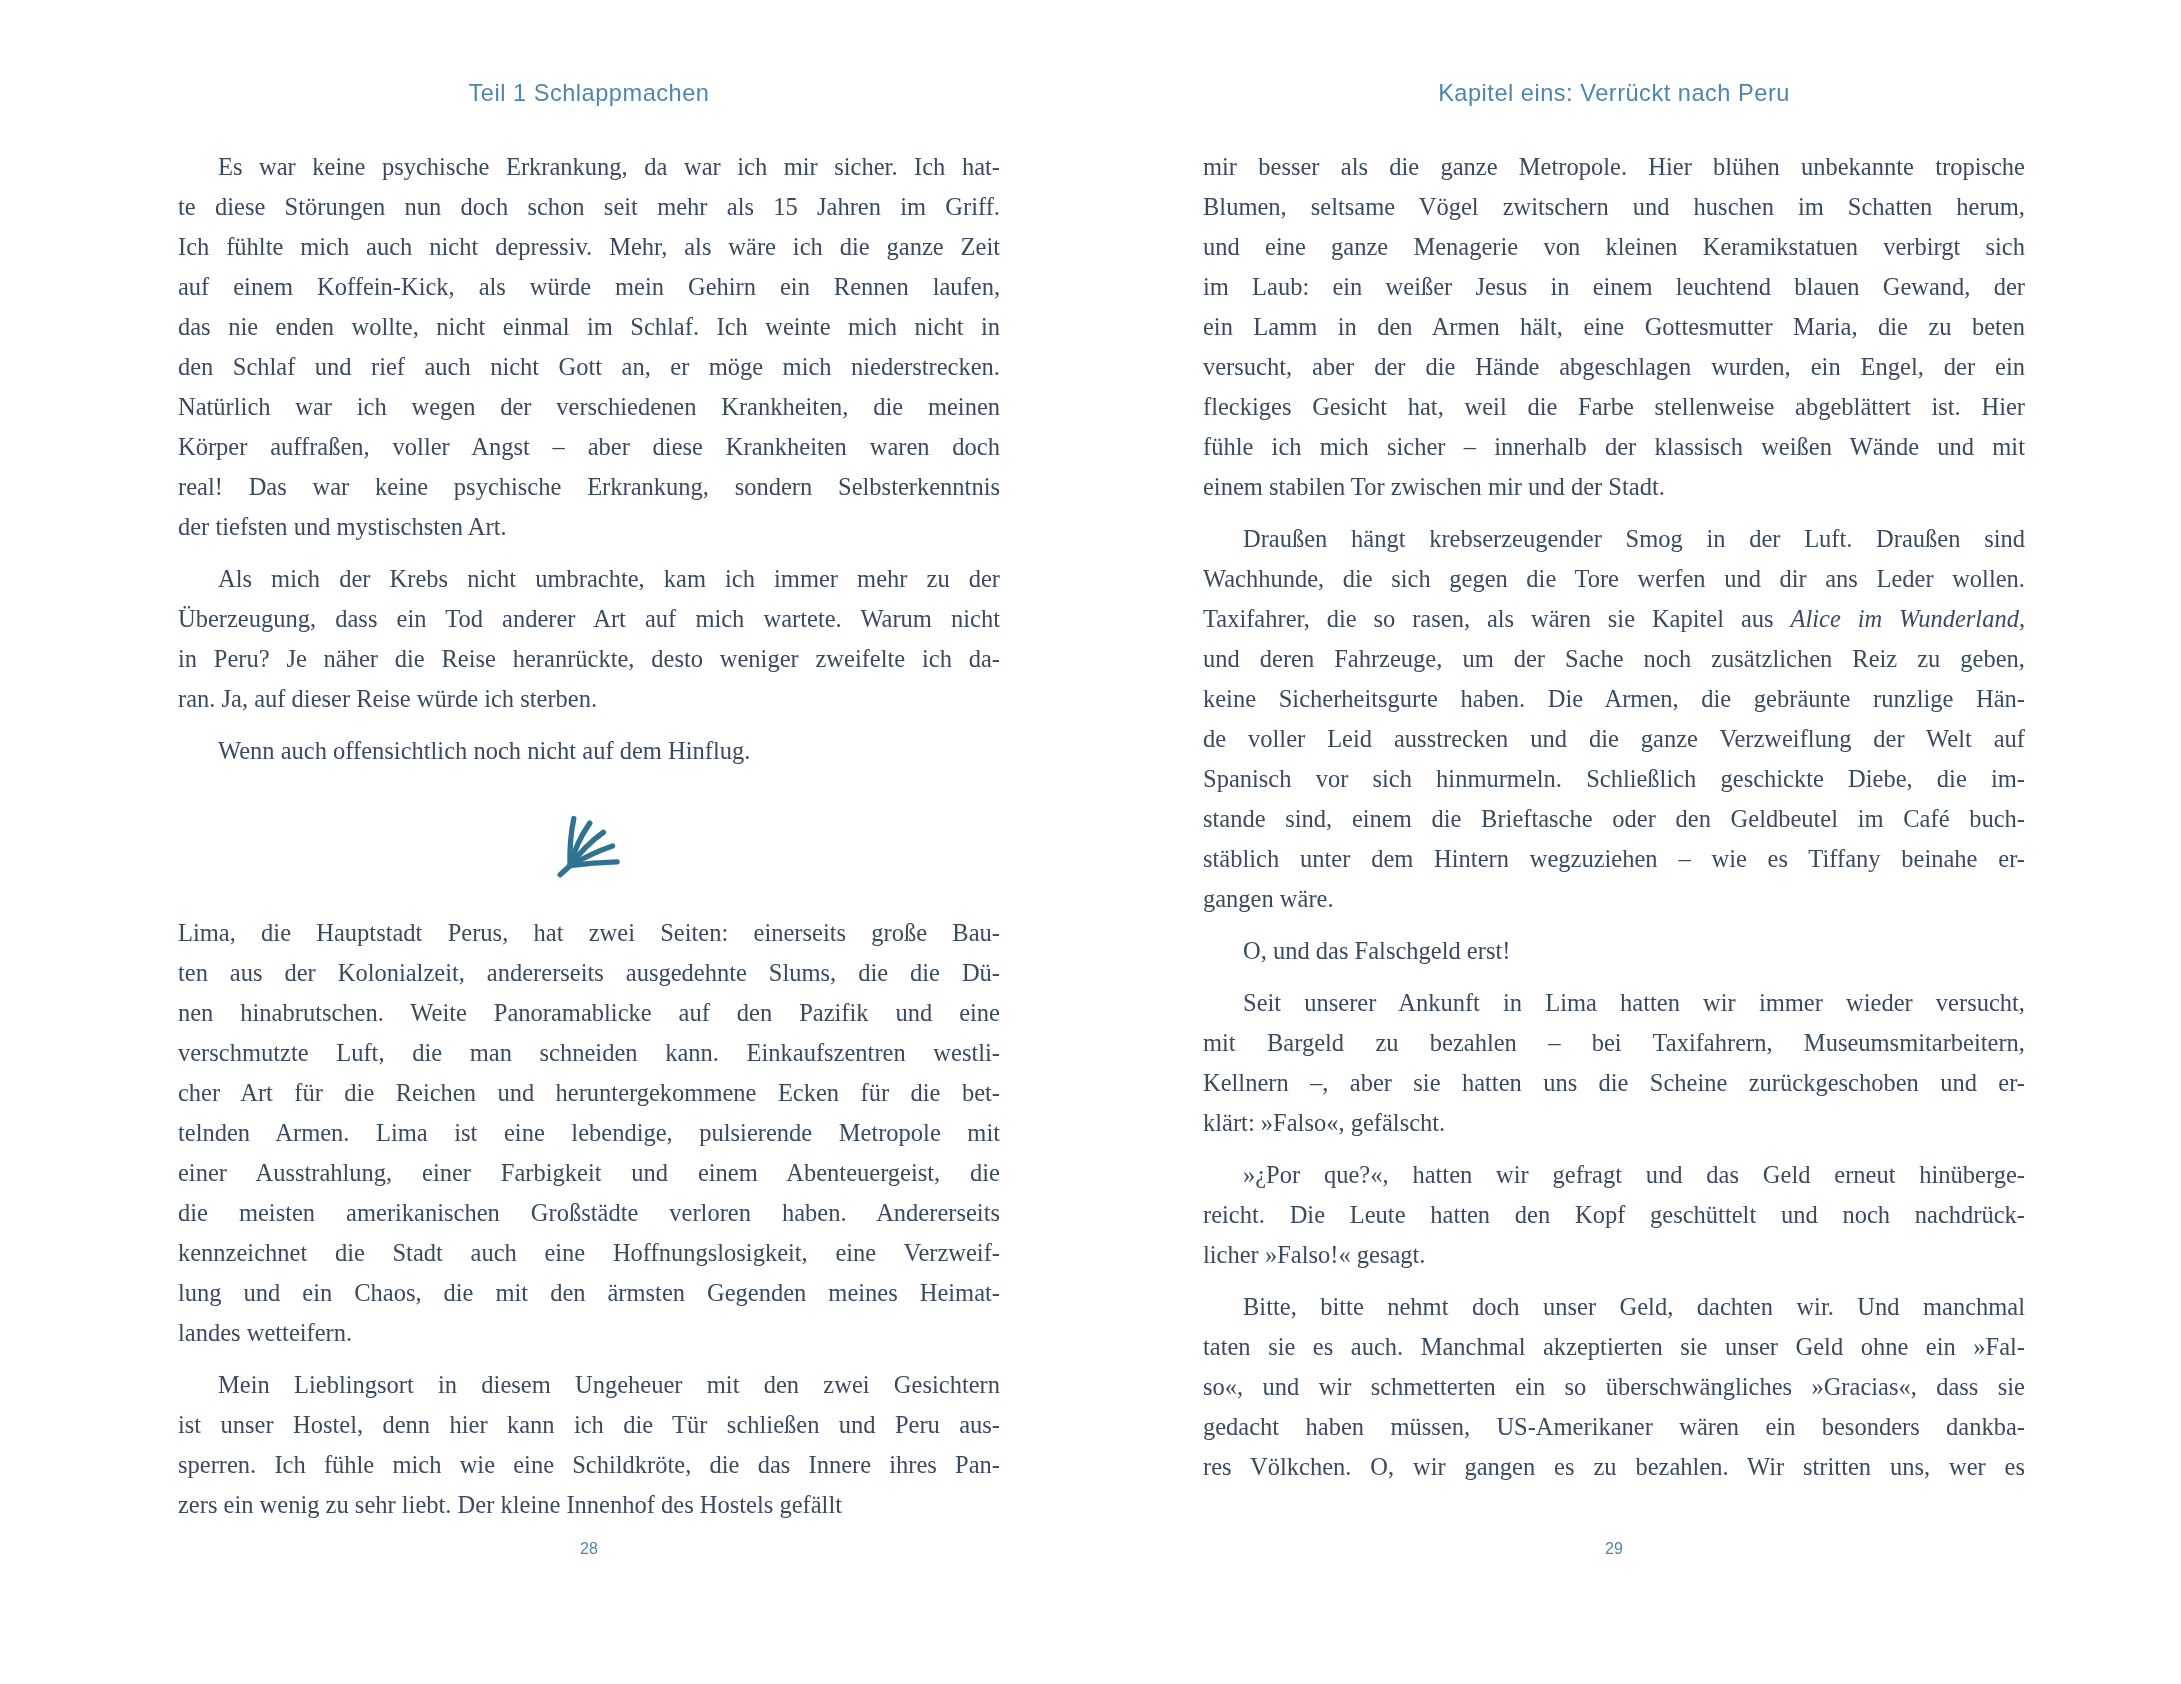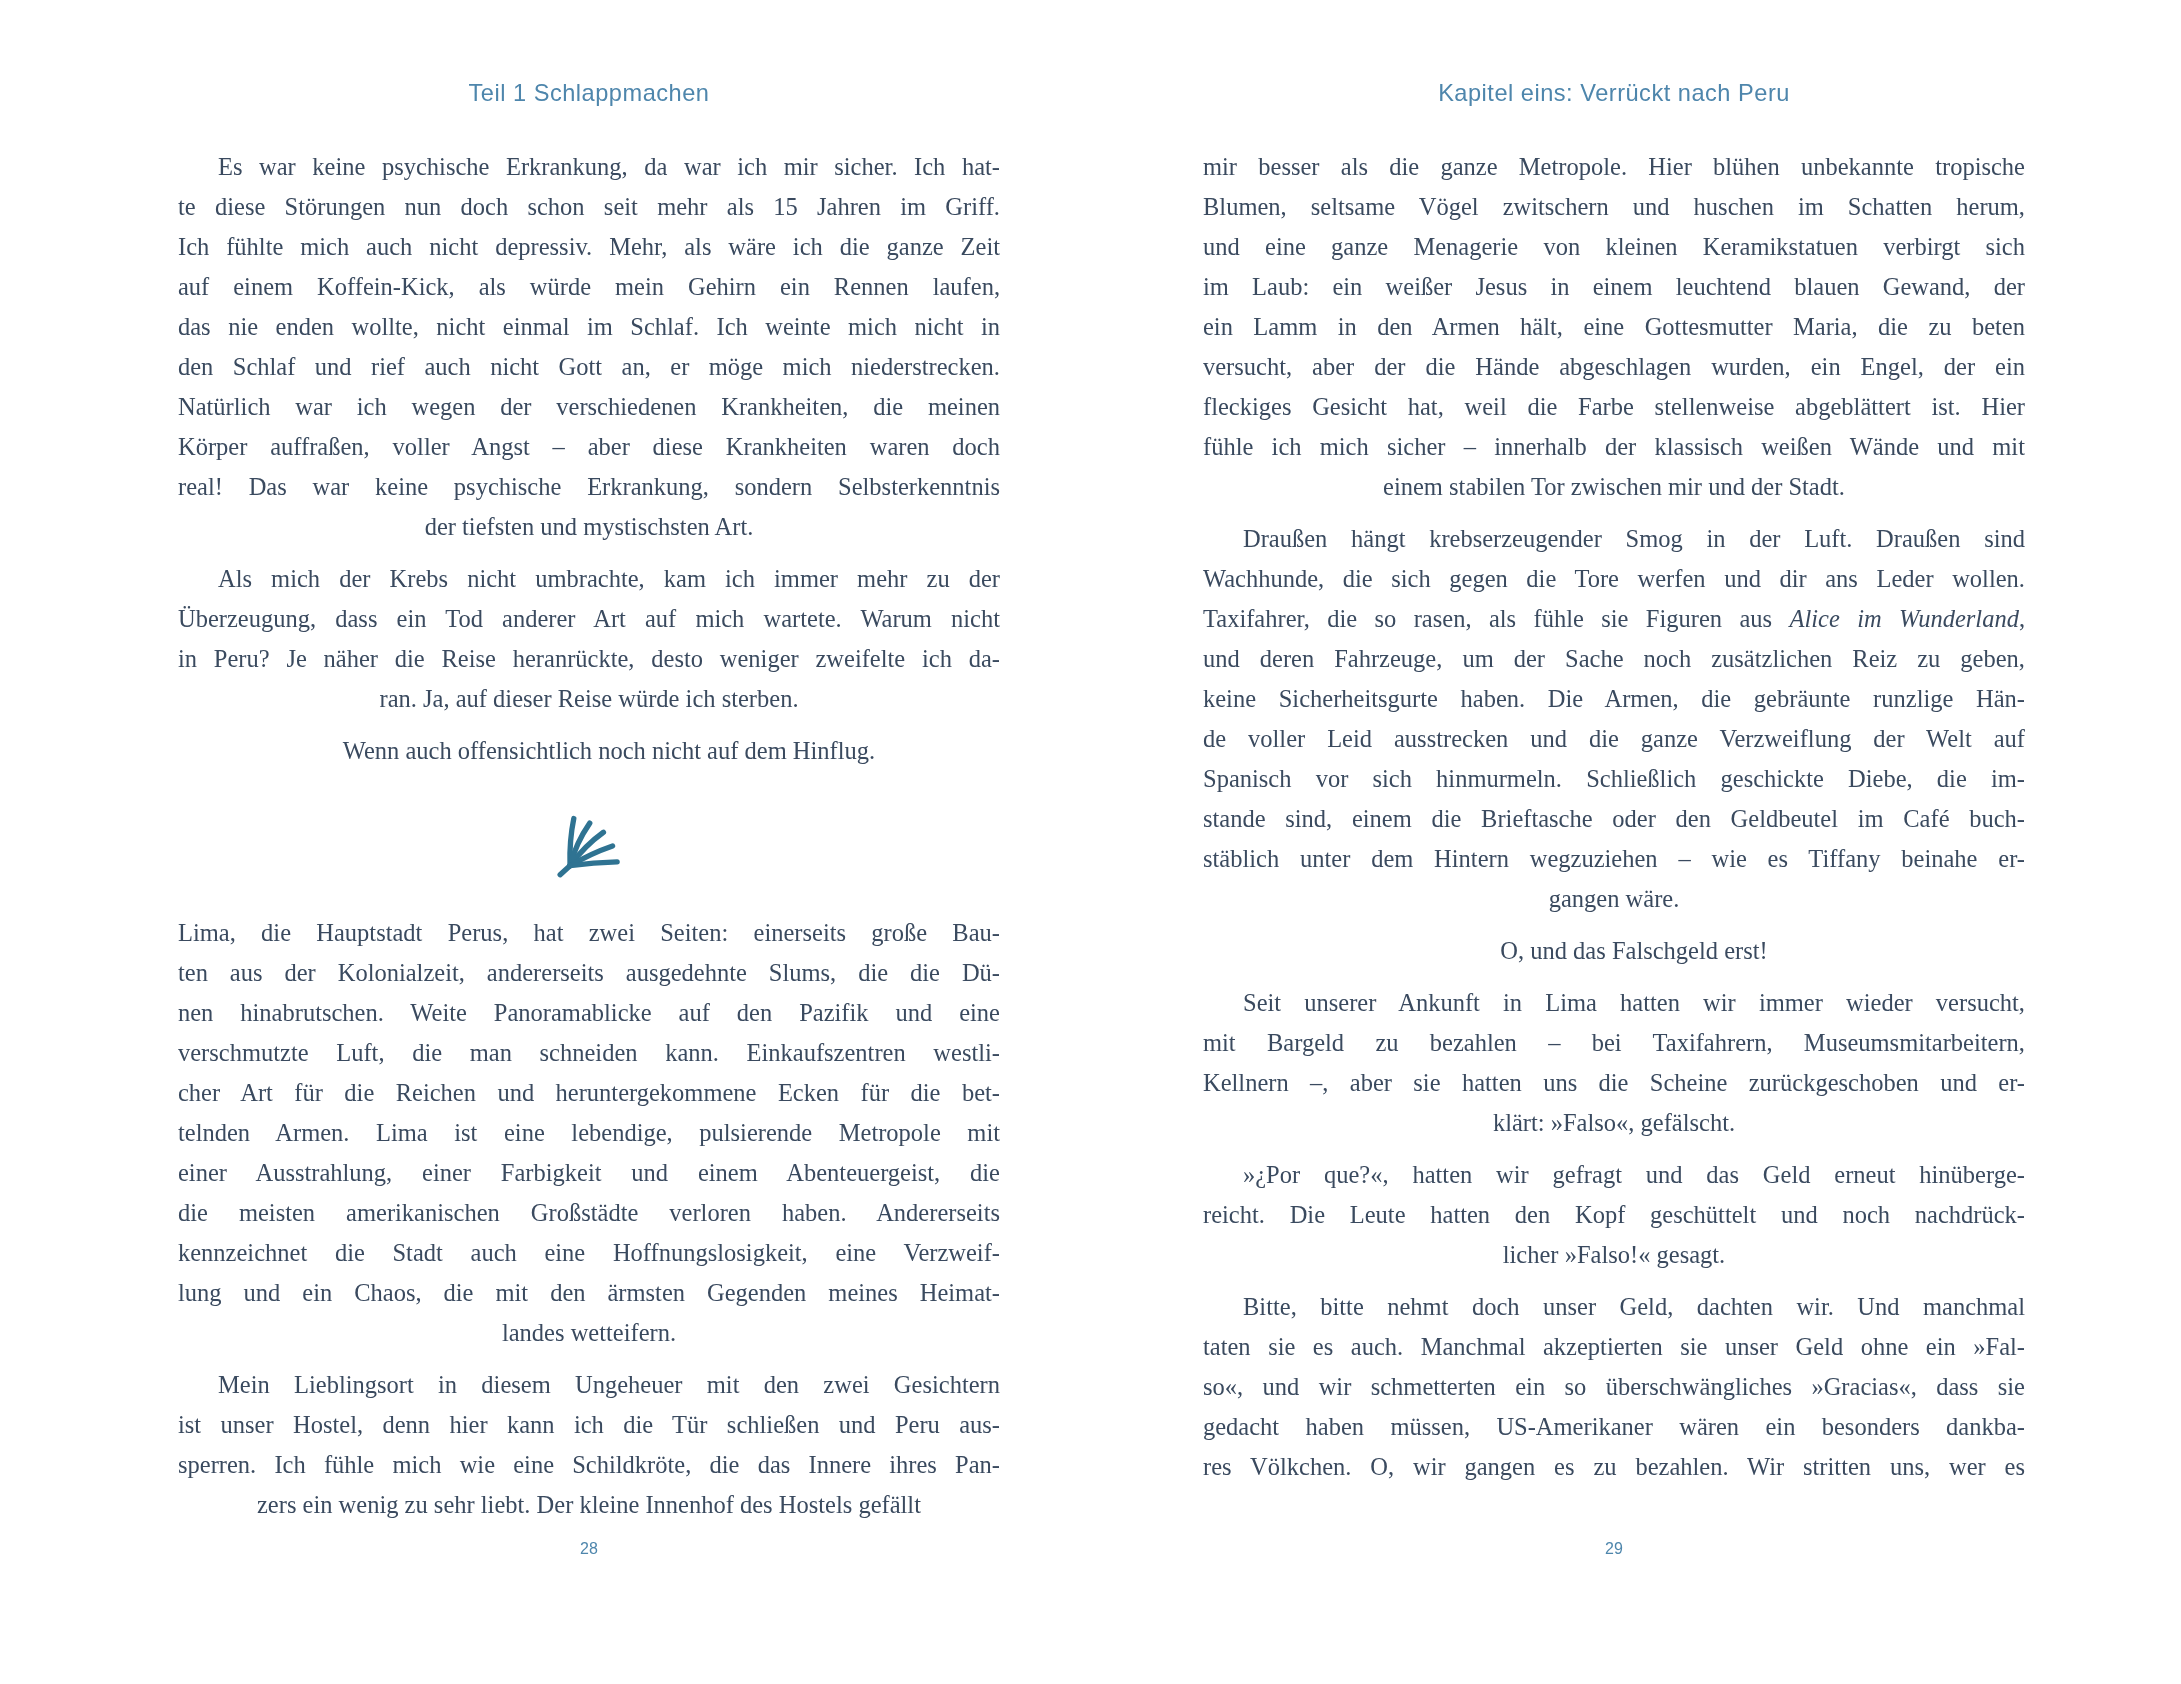--- a/index.html
+++ b/index.html
@@ -49,21 +49,21 @@
     line-height: 40px;
     overflow: hidden;
     text-align: justify;
   }
   .line::after {
     content: "";
     display: inline-block;
     width: 100%;
     height: 0;
   }
-  .line.last { text-align: center; }
+  .line.last { text-align: left; }
   .line.last::after { content: none; }
   .paragraph.indent .line:first-child { text-indent: 40px; }
   .ornament {
     height: 118px;
     display: flex;
     align-items: center;
     justify-content: center;
   }
   .page-number {
     position: absolute;
@@ -149,21 +149,21 @@
         <div class="line"><span>im Laub: ein weißer Jesus in einem leuchtend blauen Gewand, der</span></div>
         <div class="line"><span>ein Lamm in den Armen hält, eine Gottesmutter Maria, die zu beten</span></div>
         <div class="line"><span>versucht, aber der die Hände abgeschlagen wurden, ein Engel, der ein</span></div>
         <div class="line"><span>fleckiges Gesicht hat, weil die Farbe stellenweise abgeblättert ist. Hier</span></div>
         <div class="line"><span>fühle ich mich sicher – innerhalb der klassisch weißen Wände und mit</span></div>
         <div class="line last"><span>einem stabilen Tor zwischen mir und der Stadt.</span></div>
       </div>
       <div class="paragraph indent">
         <div class="line"><span>Draußen hängt krebserzeugender Smog in der Luft. Draußen sind</span></div>
         <div class="line"><span>Wachhunde, die sich gegen die Tore werfen und dir ans Leder wollen.</span></div>
-        <div class="line"><span>Taxifahrer, die so rasen, als fühle sie Figuren aus </span><i>Alice im Wunderland</i><span>,</span></div>
+        <div class="line"><span>Taxifahrer, die so rasen, als wären sie Kapitel aus </span><i>Alice im Wunderland</i><span>,</span></div>
         <div class="line"><span>und deren Fahrzeuge, um der Sache noch zusätzlichen Reiz zu geben,</span></div>
         <div class="line"><span>keine Sicherheitsgurte haben. Die Armen, die gebräunte runzlige Hän-</span></div>
         <div class="line"><span>de voller Leid ausstrecken und die ganze Verzweiflung der Welt auf</span></div>
         <div class="line"><span>Spanisch vor sich hinmurmeln. Schließlich geschickte Diebe, die im-</span></div>
         <div class="line"><span>stande sind, einem die Brieftasche oder den Geldbeutel im Café buch-</span></div>
         <div class="line"><span>stäblich unter dem Hintern wegzuziehen – wie es Tiffany beinahe er-</span></div>
         <div class="line last"><span>gangen wäre.</span></div>
       </div>
       <div class="paragraph indent">
         <div class="line last"><span>O, und das Falschgeld erst!</span></div>

